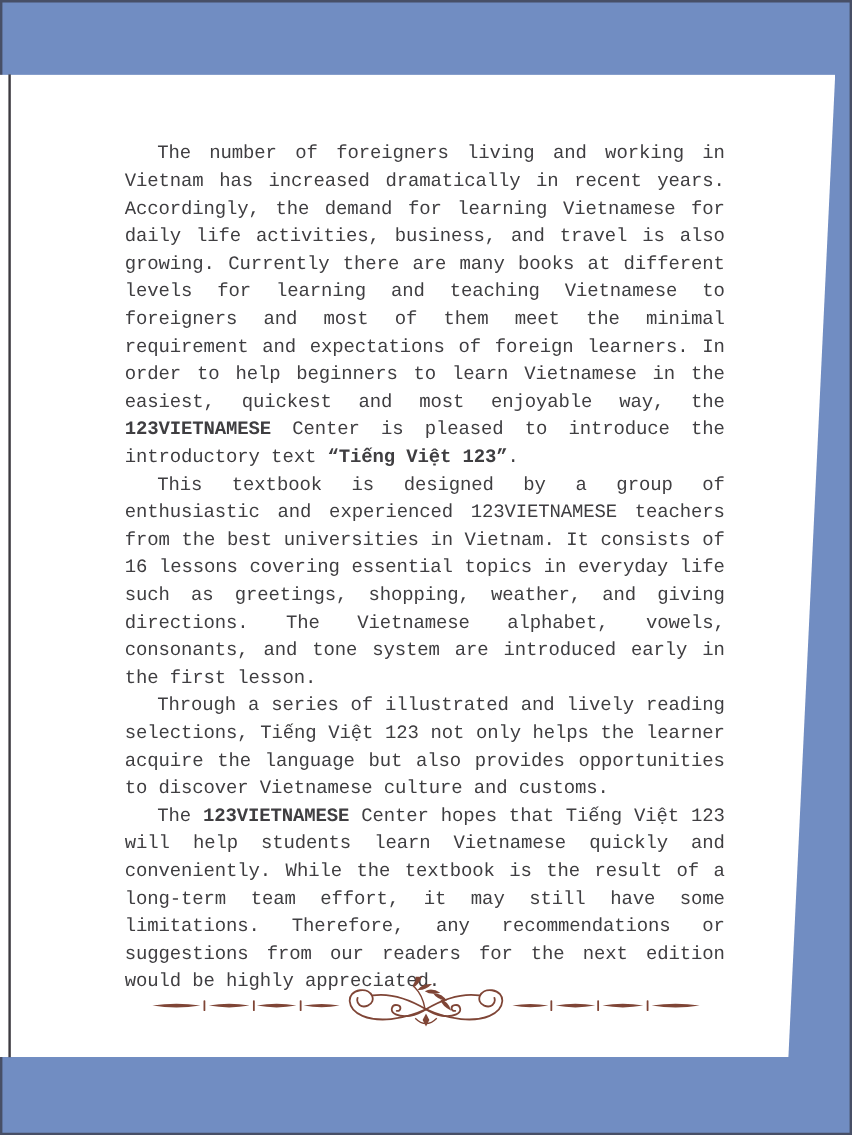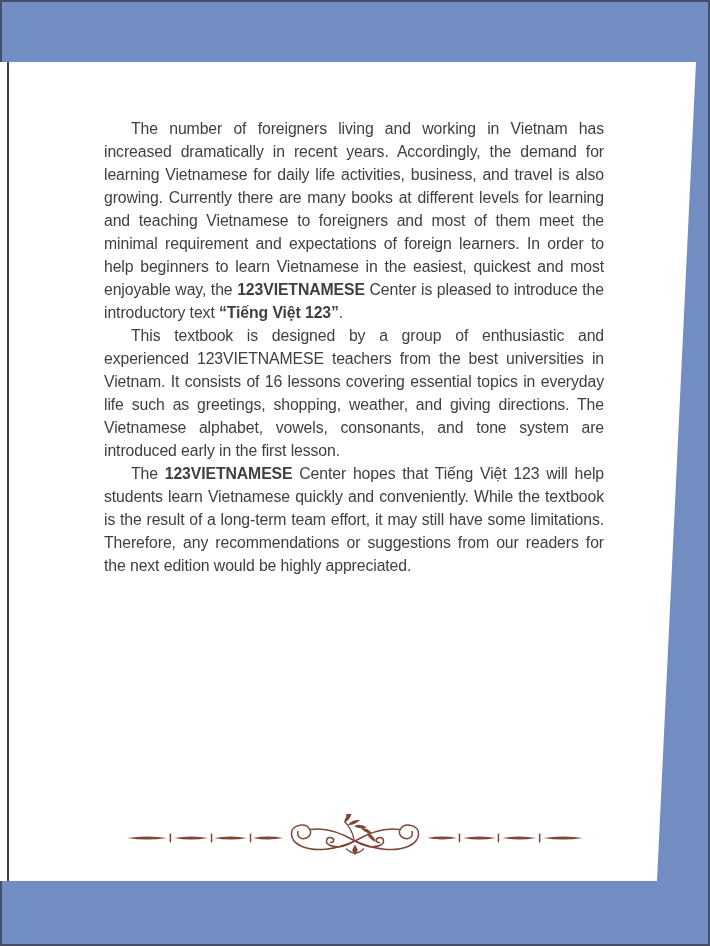--- a/index.html
+++ b/index.html
@@ -3,21 +3,21 @@
 <meta charset="utf-8">
 <style>
   html, body { margin: 0; padding: 0; }
   .canvas {
     position: relative;
     width: 710px;
     height: 946px;
     background: var(--background_blue, #718dc2);
     box-shadow: inset 0 0 0 2px var(--border_dark, #474f66);
     overflow: hidden;
-    font-family: Liberation Sans, sans-serif;
+    font-family: Liberation Mono, monospace;
   }
   .page {
     position: absolute;
     left: 0;
     top: 62px;
     width: 696px;
     height: 819px;
     background: var(--page_white, #ffffff);
     clip-path: polygon(0 0, 696px 0, 657px 819px, 0 819px);
   }
@@ -60,20 +60,21 @@
 
 <div class="canvas">
 
   <div class="page"></div>
 
   <div class="binding-line"></div>
 
   <div class="text-block">
       <p><span>The number of foreigners living and working in Vietnam has increased dramatically in recent years. Accordingly, the demand for learning Vietnamese for daily life activities, business, and travel is also growing. Currently there are many books at different levels for learning and teaching Vietnamese to foreigners and most of them meet the minimal requirement and expectations of foreign learners. In order to help beginners to learn Vietnamese in the easiest, quickest and most enjoyable way, the </span><b>123VIETNAMESE</b><span> Center is pleased to introduce the introductory text </span><b>“Tiếng Việt 123”</b><span>.</span></p>
       <p><span>This textbook is designed by a group of enthusiastic and experienced 123VIETNAMESE teachers from the best universities in Vietnam. It consists of 16 lessons covering essential topics in everyday life such as greetings, shopping, weather, and giving directions. The Vietnamese alphabet, vowels, consonants, and tone system are introduced early in the first lesson.</span></p>
+      <p><span>Through a series of illustrated and lively reading selections, Tiếng Việt 123 not only helps the learner acquire the language but also provides opportunities to discover Vietnamese culture and customs.</span></p>
       <p><span>The </span><b>123VIETNAMESE</b><span> Center hopes that Tiếng Việt 123 will help students learn Vietnamese quickly and conveniently. While the textbook is the result of a long-term team effort, it may still have some limitations. Therefore, any recommendations or suggestions from our readers for the next edition would be highly appreciated.</span></p>
     </div>
 
   <div class="divider">
     <svg viewBox="0 0 460 48" width="460" height="48" aria-hidden="true">
 
       <g fill="currentColor" stroke="none">
         <path d="M2 24 Q22 20.8 42 24 Q22 27.2 2 24 Z"></path>
         <rect x="44.6" y="19.5" width="1.5" height="9" rx="0.7"></rect>
         <path d="M49 24 Q66 21 83 24 Q66 27 49 24 Z"></path>

